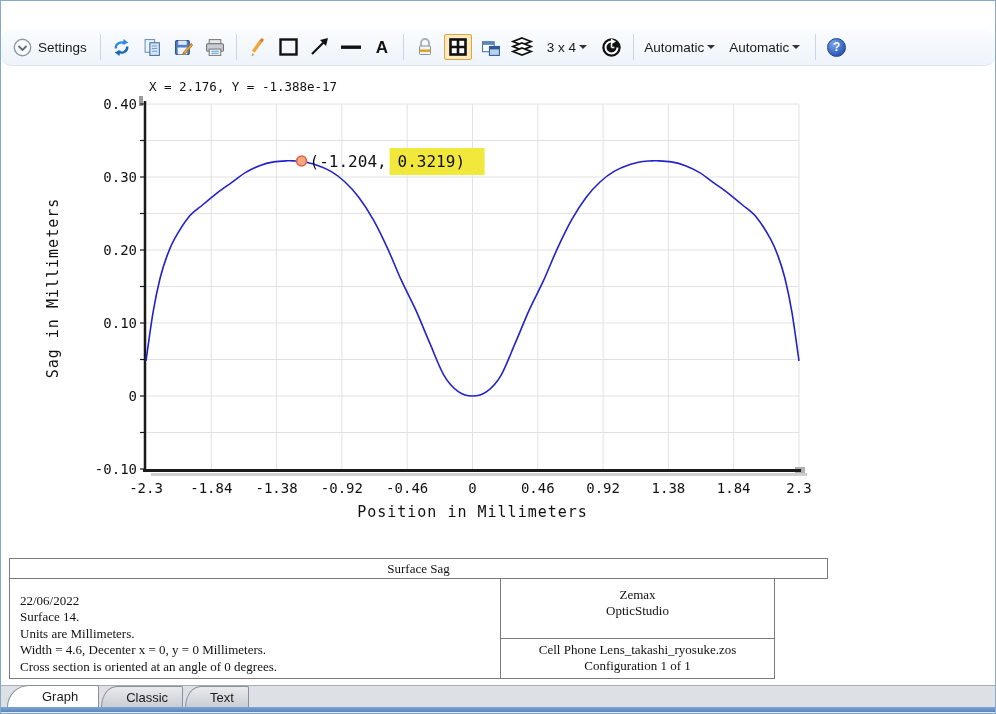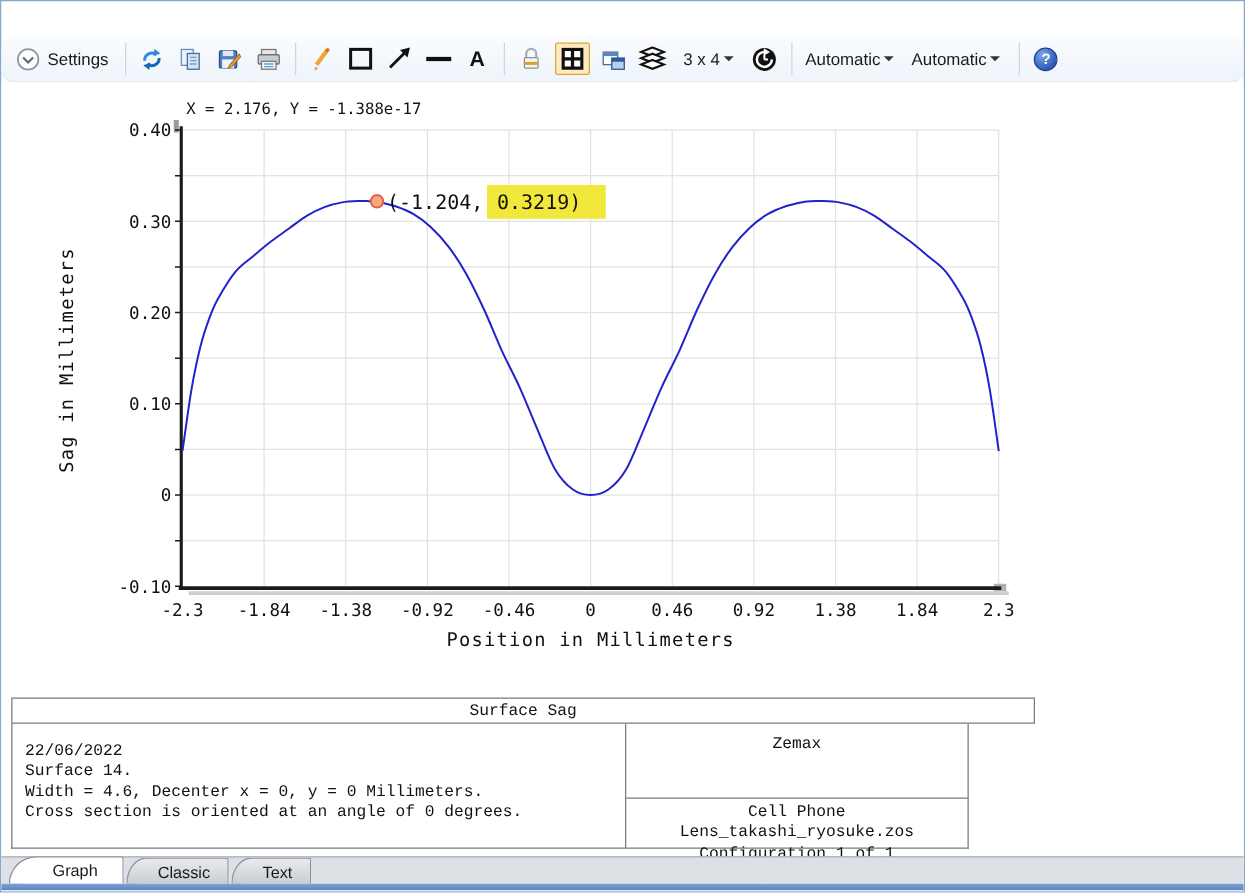--- a/index.html
+++ b/index.html
@@ -50,21 +50,21 @@
     width:19px; height:19px; border-radius:50%;
     background:radial-gradient(circle at 35% 30%, #7aa7ea, #2f5cb8 70%);
     border:1px solid #1d3f8c; color:#fff; font-weight:bold; font-size:12px;
     display:flex; align-items:center; justify-content:center;
   }
   .bold-a { font-weight:800; font-size:17px; color:#111; line-height:1; }
   
   .graph-panel { position:absolute; left:0; top:65px; width:100%; height:619px; background:#fff; }
   #chart-svg { position:absolute; left:0; top:0; }
   
-  .info-table { position:absolute; left:8px; top:492px; width:819px; font-family:Liberation Mono, monospace; font-size:13px; color:#111; }
+  .info-table { position:absolute; left:8px; top:492px; width:819px; font-family:Liberation Serif, serif; font-size:13px; color:#111; }
   .it-header { height:21px; border:1px solid #7a7a7a; display:flex; align-items:center; justify-content:center; }
   .it-body { display:flex; }
   .it-left { width:492px; height:100px; border-left:1px solid #7a7a7a; border-right:1px solid #7a7a7a; border-bottom:1px solid #7a7a7a; padding:14px 0 0 10px; }
   .it-left div { line-height:16.4px; white-space:pre; }
   .it-right { width:274px; display:flex; flex-direction:column; }
   .it-brand { height:60px; border-right:1px solid #7a7a7a; border-bottom:1px solid #7a7a7a; text-align:center; padding-top:8px; line-height:16.4px; }
   .it-file { height:40px; border-right:1px solid #7a7a7a; border-bottom:1px solid #7a7a7a; text-align:center; padding-top:3px; line-height:16.4px; }
   
   .tabbar {
     position:absolute; left:0; top:684px; width:100%; height:22px;
@@ -281,26 +281,28 @@
         <text x="308.58434782608697" y="101.01299999999998" font-family="&quot;DejaVu Sans Mono&quot;, monospace" font-size="16" fill="#111">(-1.204, </text>
         <text x="396.58434782608697" y="101.01299999999998" font-family="&quot;DejaVu Sans Mono&quot;, monospace" font-size="16" fill="#111">0.3219)</text>
       </svg>
 
     <div class="info-table">
       <div class="it-header">Surface Sag</div>
       <div class="it-body">
         <div class="it-left">
           <div>22/06/2022</div>
           <div>Surface 14.</div>
+          <div>Units are Millimeters.</div>
           <div>Width = 4.6, Decenter x = 0, y = 0 Millimeters.</div>
           <div>Cross section is oriented at an angle of 0 degrees.</div>
         </div>
         <div class="it-right">
           <div class="it-brand">
             <div>Zemax</div>
+            <div>OpticStudio</div>
           </div>
           <div class="it-file">
             <div>Cell Phone Lens_takashi_ryosuke.zos</div>
             <div>Configuration 1 of 1</div>
           </div>
         </div>
       </div>
     </div>
   </div>
 

